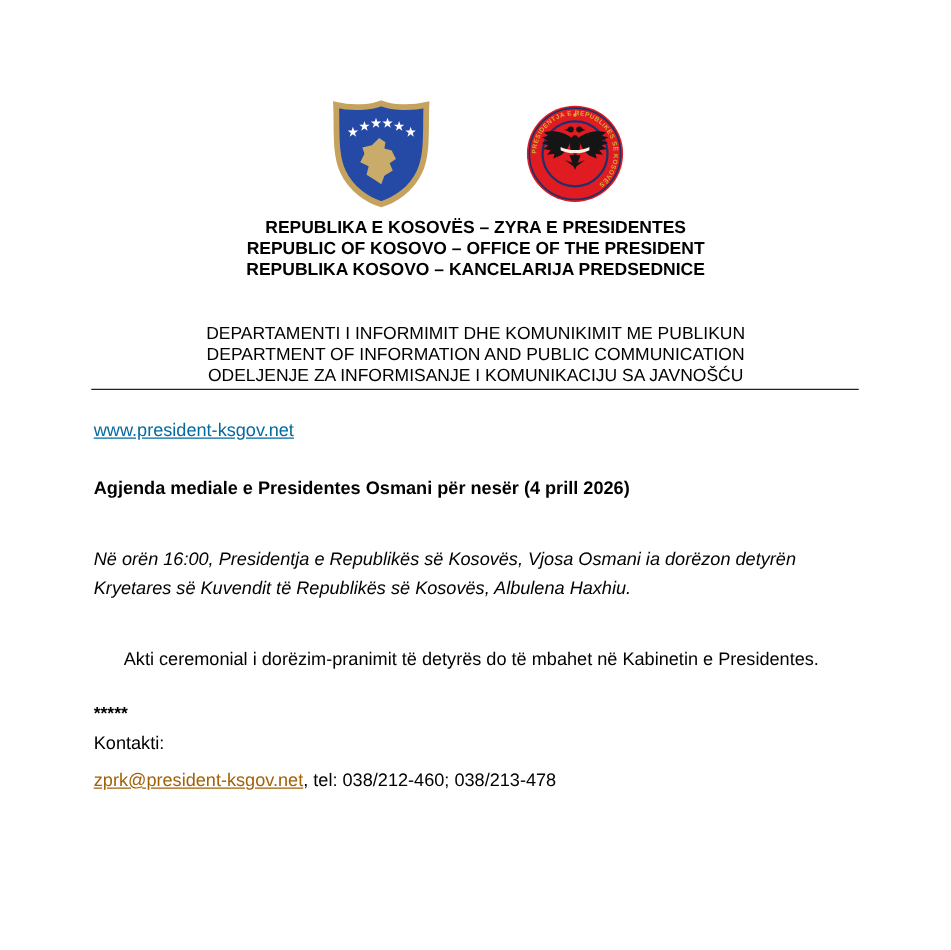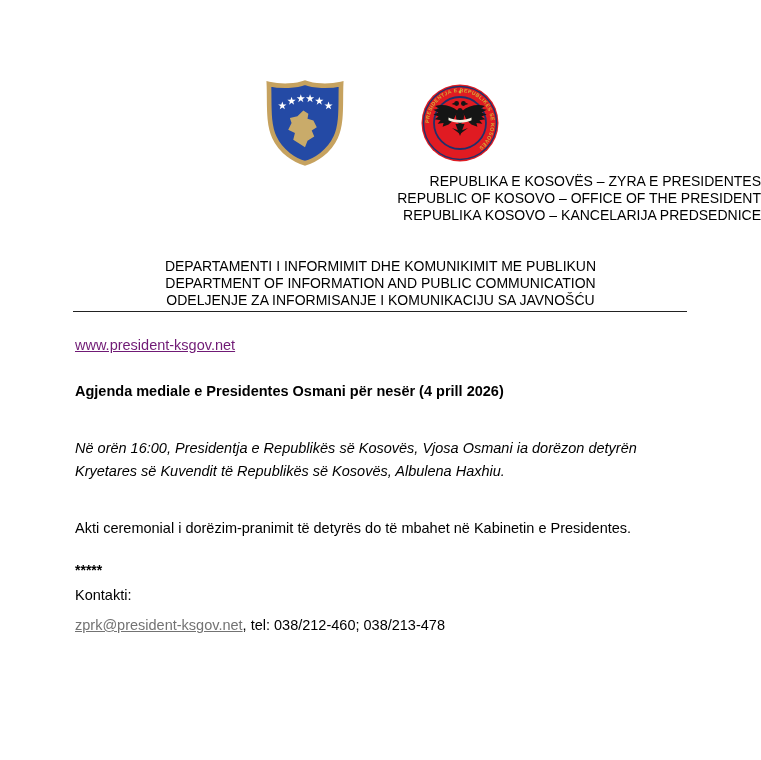--- a/index.html
+++ b/index.html
@@ -20,22 +20,22 @@
   }
   .logos {
     display: flex;
     justify-content: center;
     align-items: center;
     gap: 74px;
     height: 86px;
   }
   .header-block {
     margin-top: 7px;
-    text-align: right;
-    font-weight: normal;
+    text-align: center;
+    font-weight: bold;
     font-size: 14px;
     line-height: 17px;
   }
   .dept-block {
     margin-top: 34px;
     text-align: center;
     font-weight: normal;
     font-size: 14px;
     line-height: 17px;
   }
@@ -46,45 +46,45 @@
     border-top: 1.2px solid #222222;
   }
   .content {
     width: 614px;
     margin-left: 75px;
     font-size: 14.5px;
     line-height: 23px;
   }
   .weblink-row { margin-top: 22px; }
   a.weblink {
-    color: #701a75;
+    color: #0369a1;
     text-decoration: underline;
     cursor: pointer;
   }
   .doc-title {
     margin-top: 23px;
     font-weight: bold;
     font-size: 14.5px;
   }
   .para1 { margin-top: 34px; font-style: italic; }
-  .para2 { margin-top: 34px; }
+  .para2 { margin-top: 34px; margin-left: 24px; }
   .para3 { margin-top: 37px; }
   .stars {
     margin-top: 20px;
     font-weight: bold;
     font-size: 14px;
     line-height: 20px;
   }
   .contact-label {
     margin-top: 4px;
     font-weight: normal;
   }
   .contact-row { margin-top: 7px; }
   a.email-link {
-    color: #737373;
+    color: #a16207;
     text-decoration: underline;
     cursor: pointer;
   }
 </style>
 </head>
 <body>
 
 <div class="page">
 
   <div class="logos">

